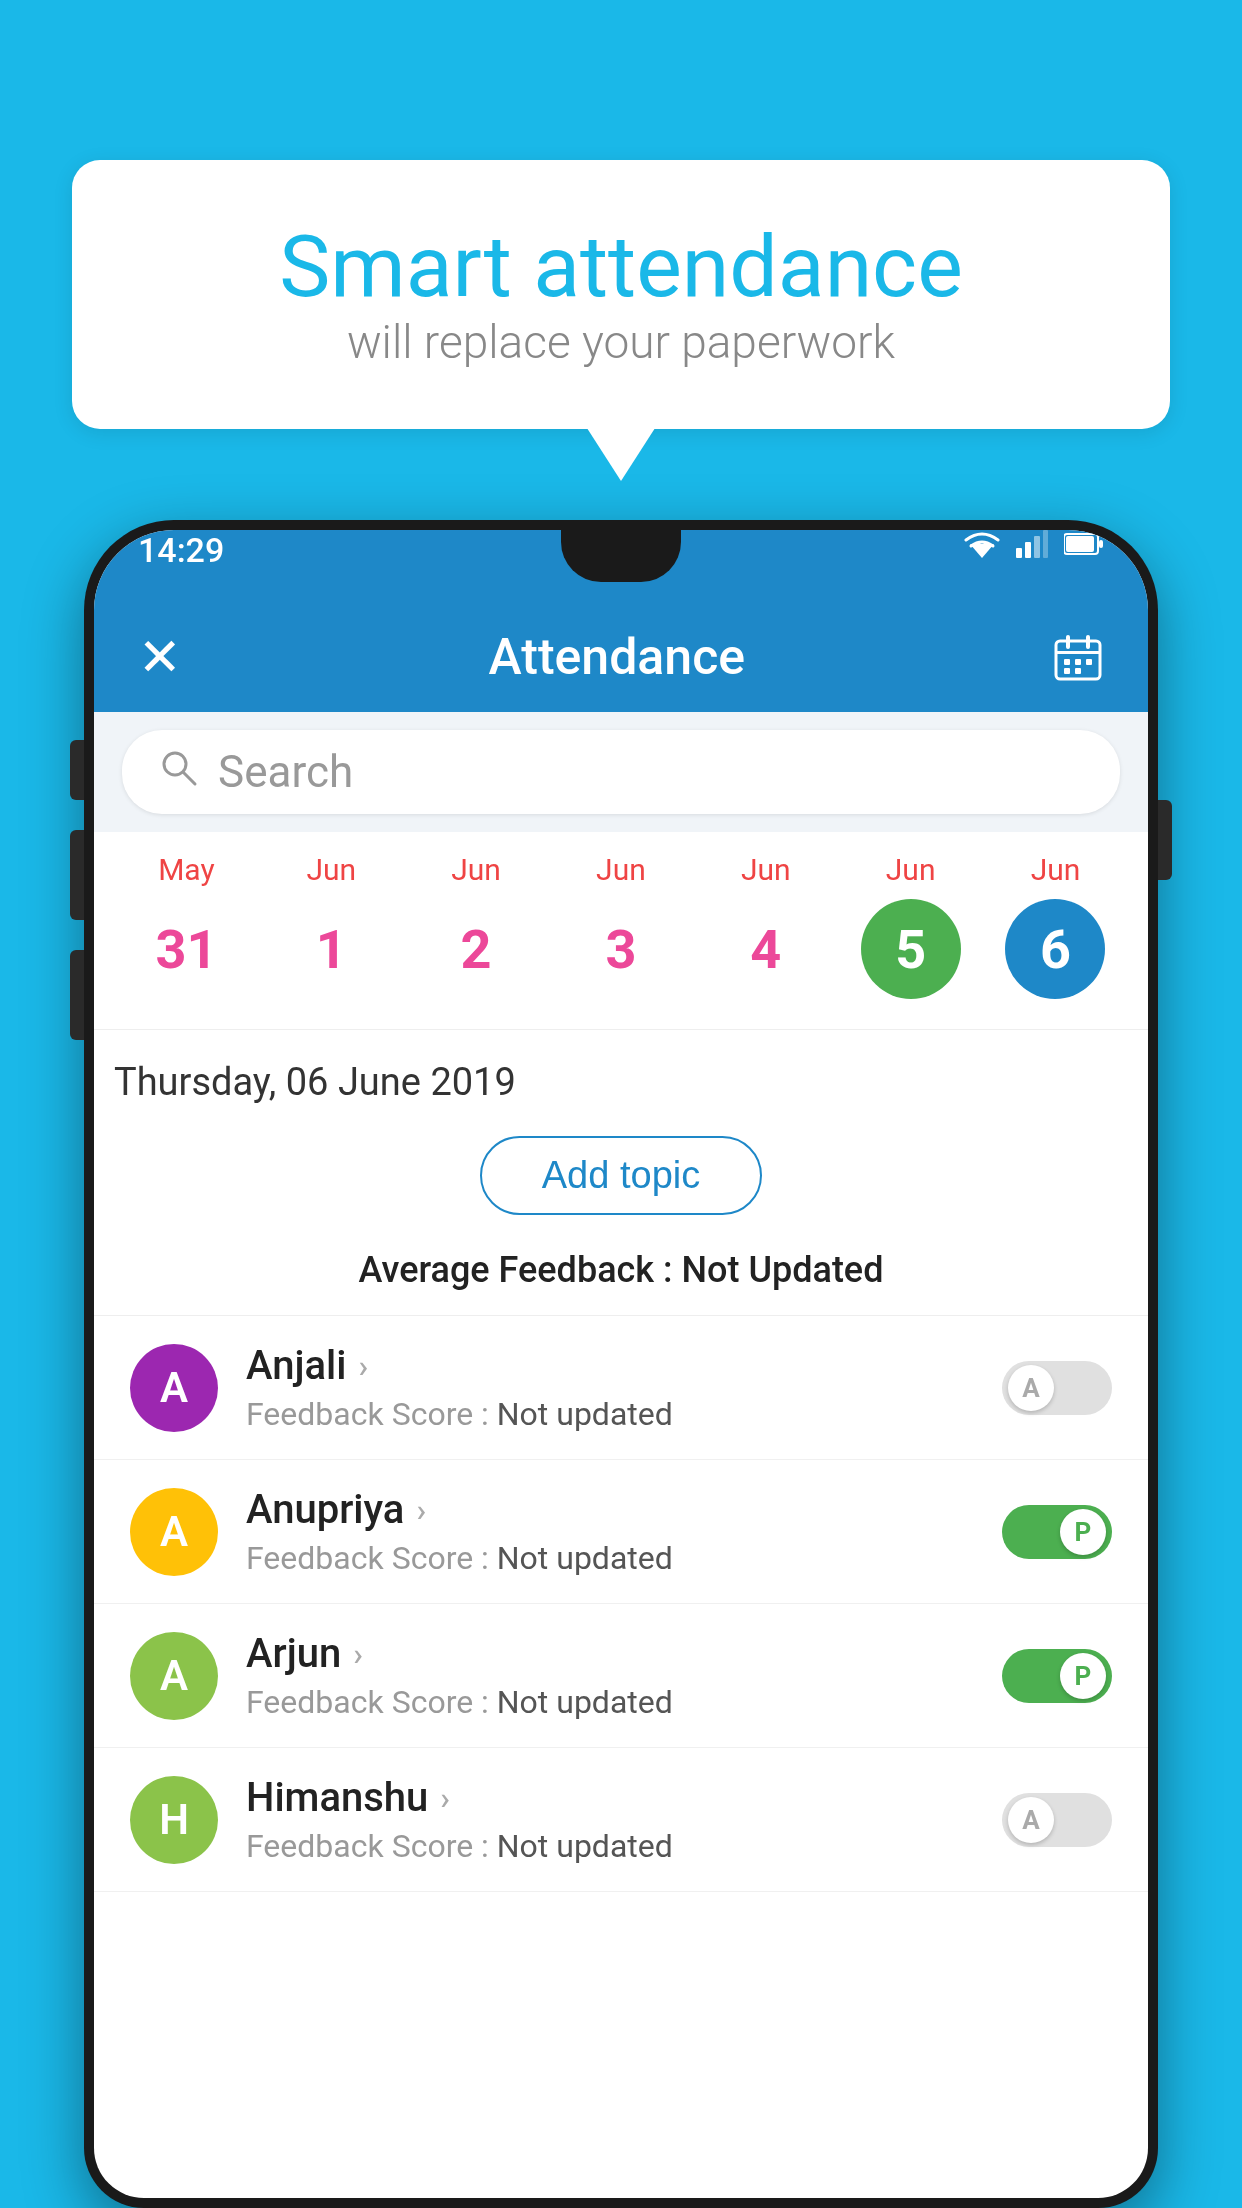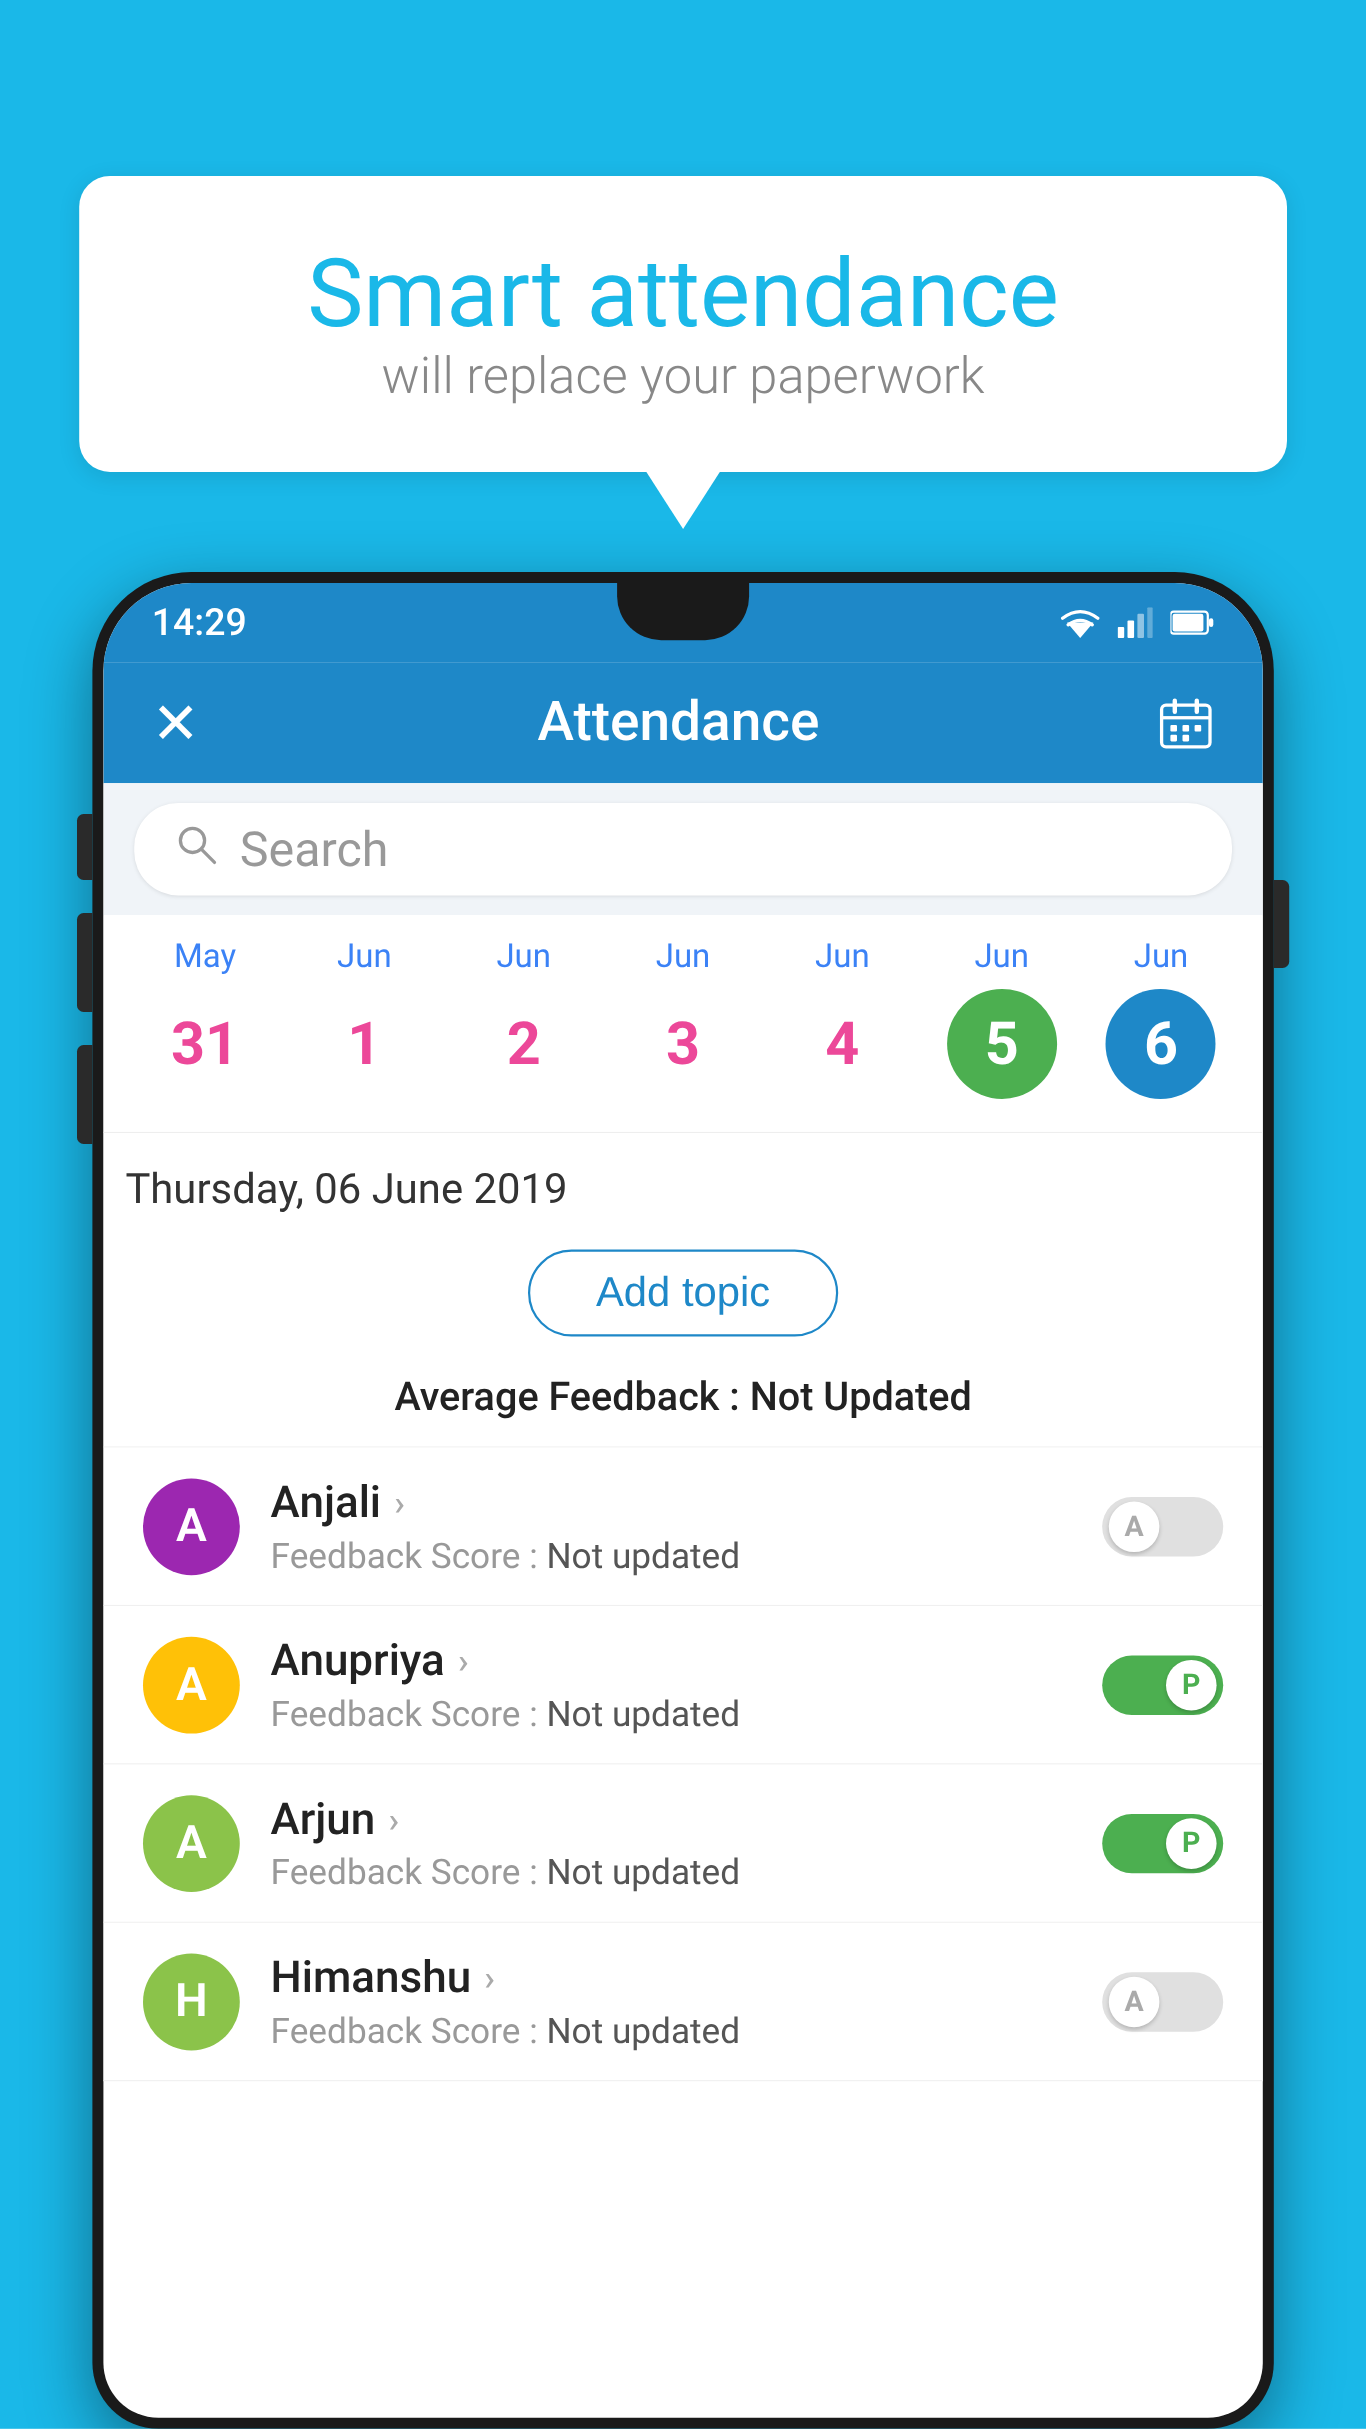--- a/index.html
+++ b/index.html
@@ -79,21 +79,21 @@
       overflow: hidden;
       height: 100%;
       position: relative;
     }
 
     
     .status-bar {
       background: #1e88c8;
       height: 72px;
       display: flex;
-      align-items: center;
+      align-items: flex-start;
       justify-content: space-between;
       padding: 0 44px;
       position: relative;
     }
 
     .status-time {
       color: white;
       font-size: 34px;
       font-weight: 500;
     }
@@ -183,21 +183,21 @@
     .cal-day {
       display: flex;
       flex-direction: column;
       align-items: center;
       gap: 12px;
       width: 130px;
     }
 
     .cal-month {
       font-size: 30px;
-      color: #3b82f6;
+      color: #ef4444;
       font-weight: 400;
     }
 
     .cal-date {
       font-size: 54px;
       font-weight: 700;
       color: #ec4899;
       width: 100px;
       height: 100px;
       display: flex;

